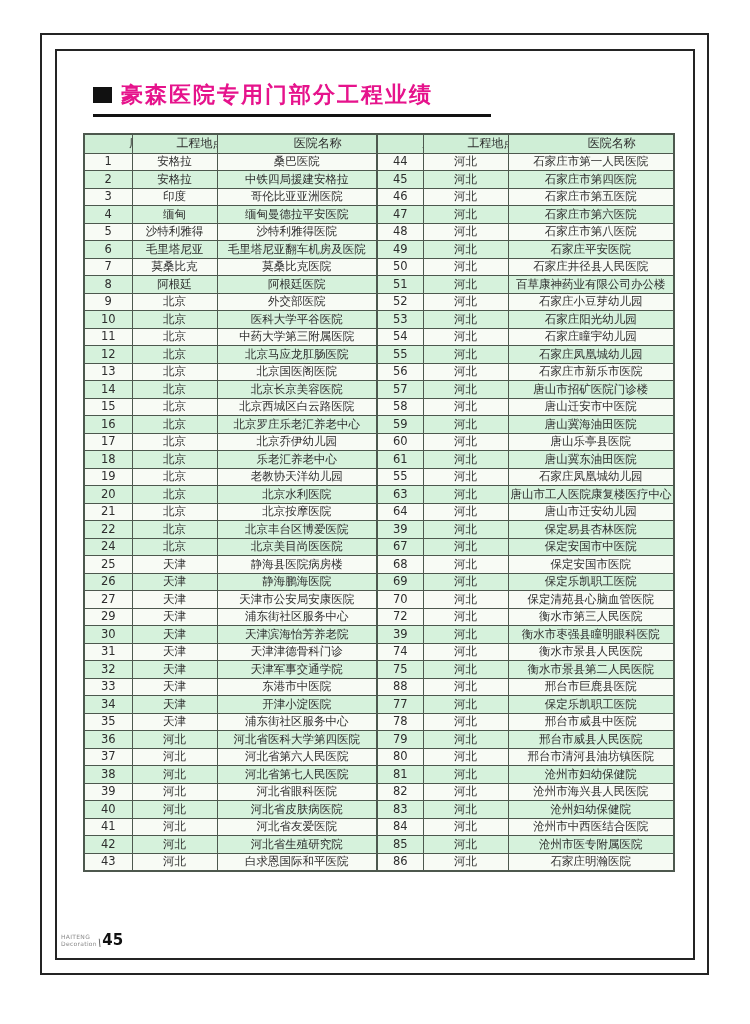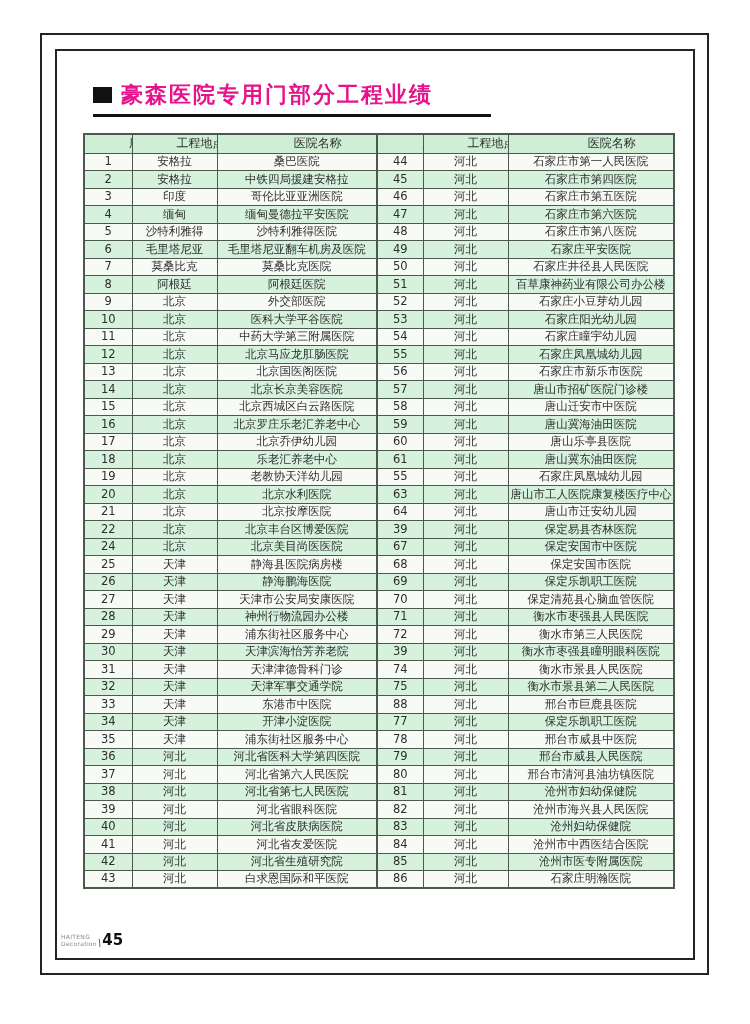--- a/index.html
+++ b/index.html
@@ -295,28 +295,20 @@
               <td>保定乐凯职工医院</td>
             </tr>
             <tr class="odd">
               <td>27</td>
               <td>天津</td>
               <td>天津市公安局安康医院</td>
               <td class="col-mid-split">70</td>
               <td>河北</td>
               <td>保定清苑县心脑血管医院</td>
             </tr>
-            <tr class="even">
-              <td>28</td>
-              <td>天津</td>
-              <td>神州行物流园办公楼</td>
-              <td class="col-mid-split">71</td>
-              <td>河北</td>
-              <td>衡水市枣强县人民医院</td>
-            </tr>
             <tr class="odd">
               <td>29</td>
               <td>天津</td>
               <td>浦东街社区服务中心</td>
               <td class="col-mid-split">72</td>
               <td>河北</td>
               <td>衡水市第三人民医院</td>
             </tr>
             <tr class="even">
               <td>30</td>

